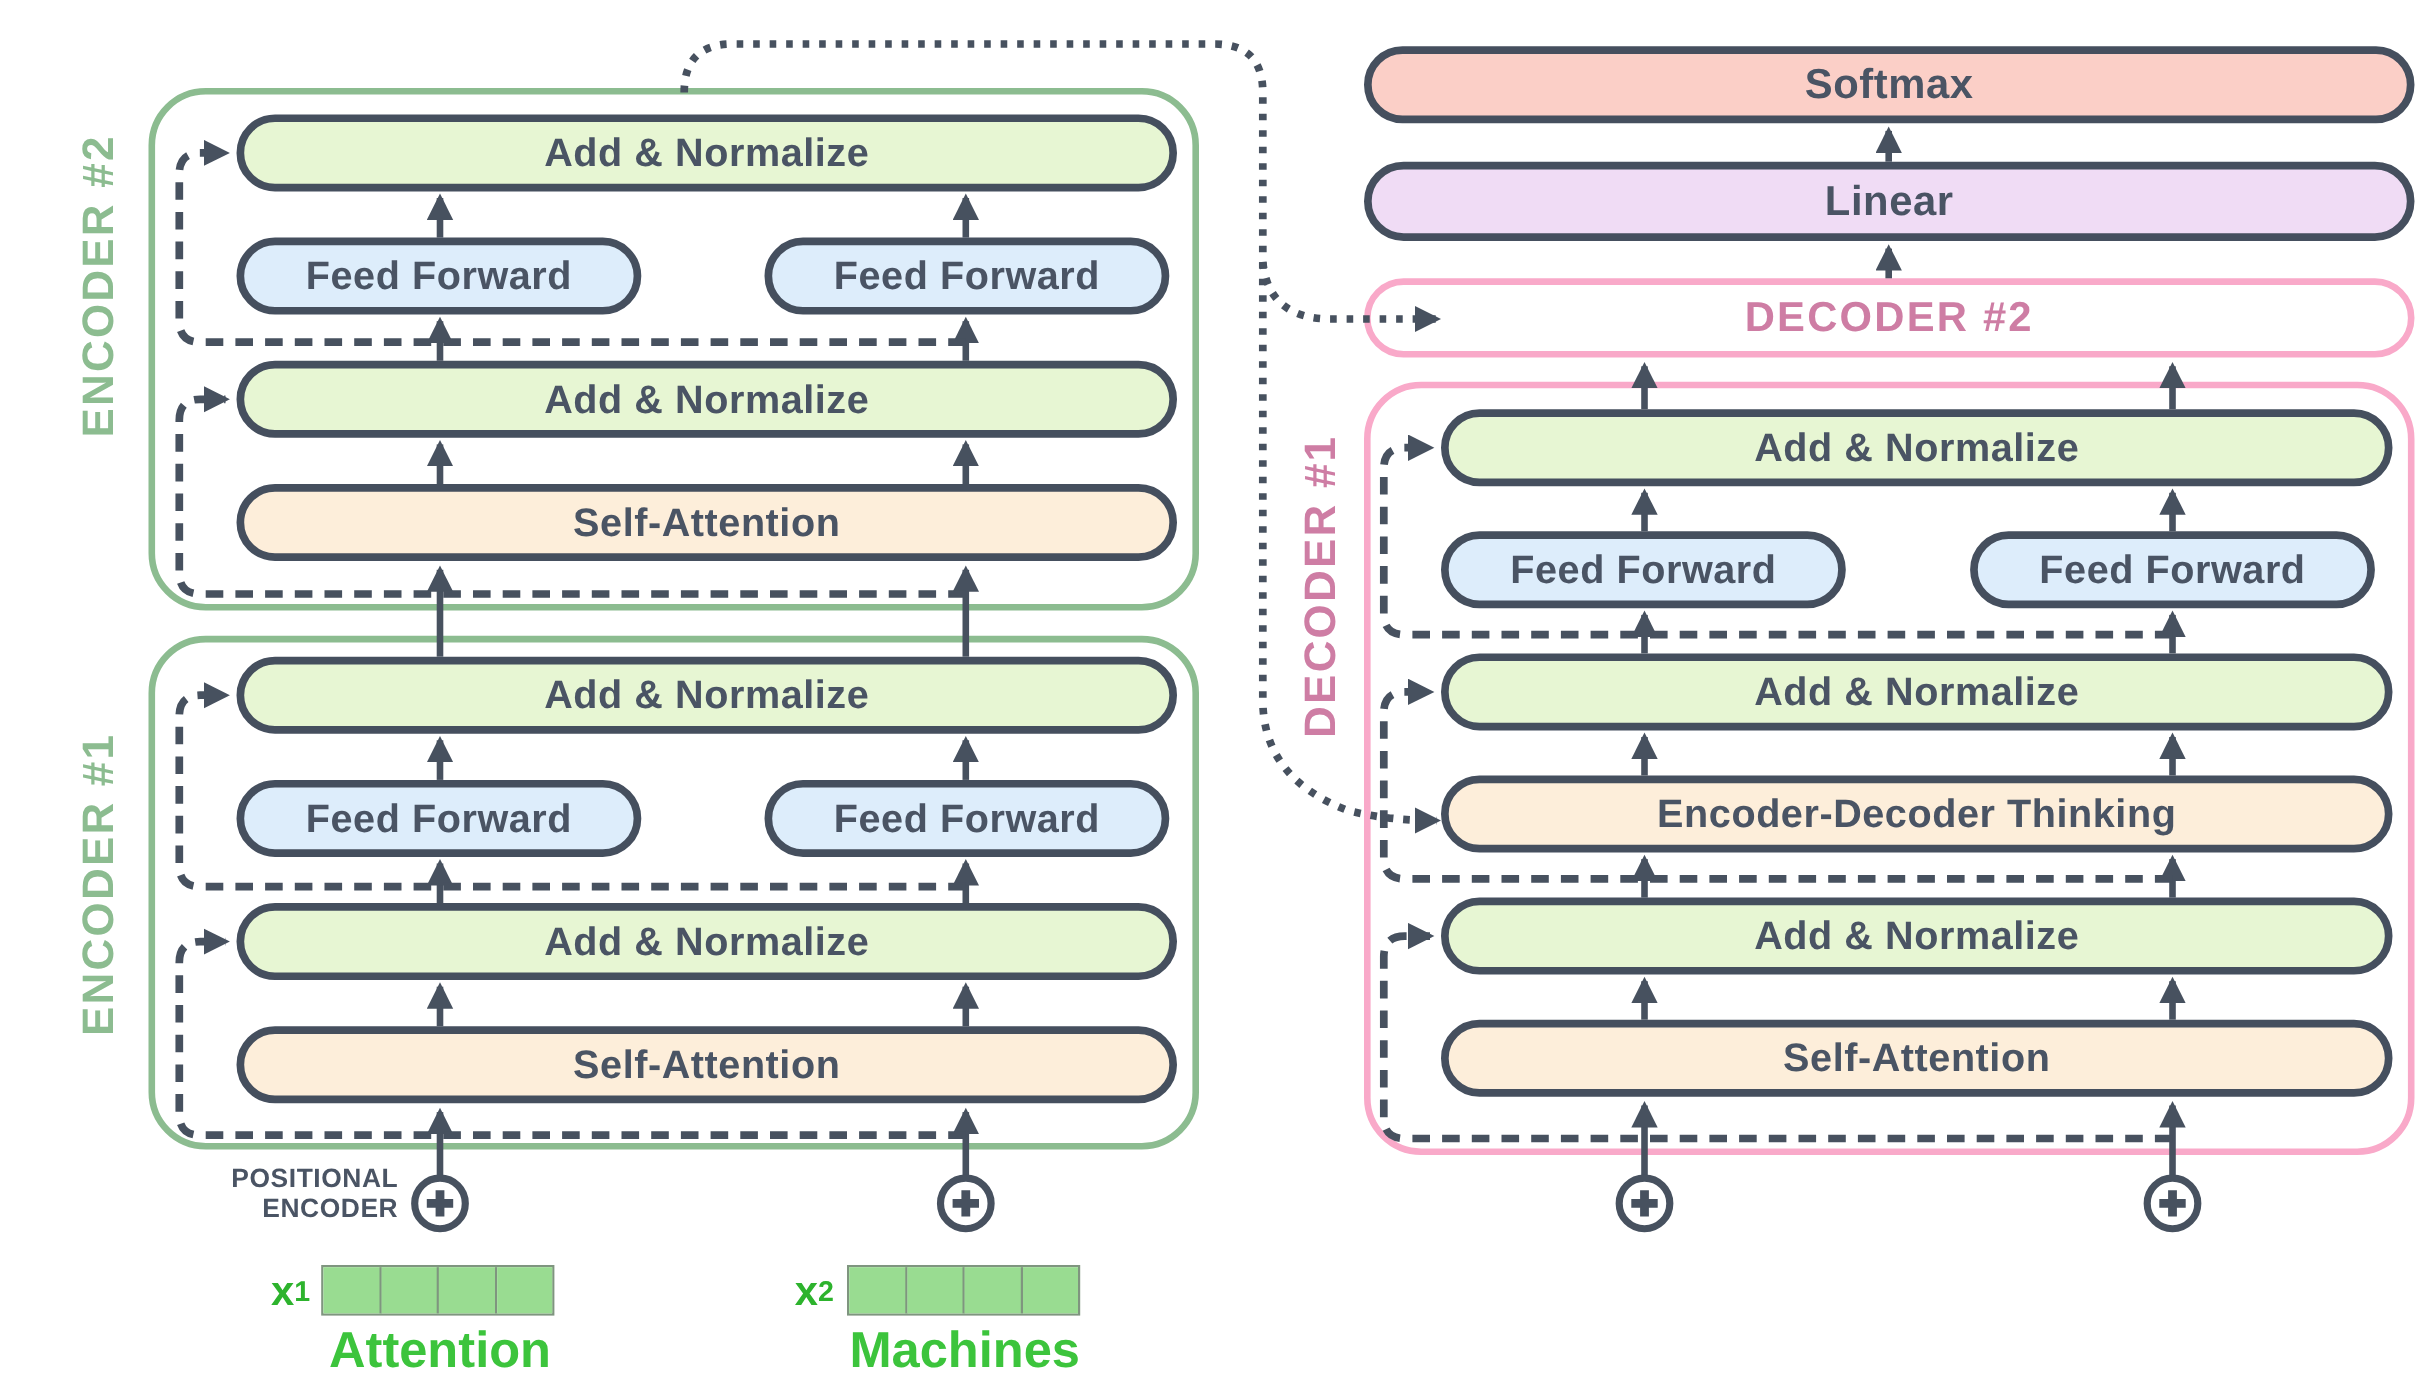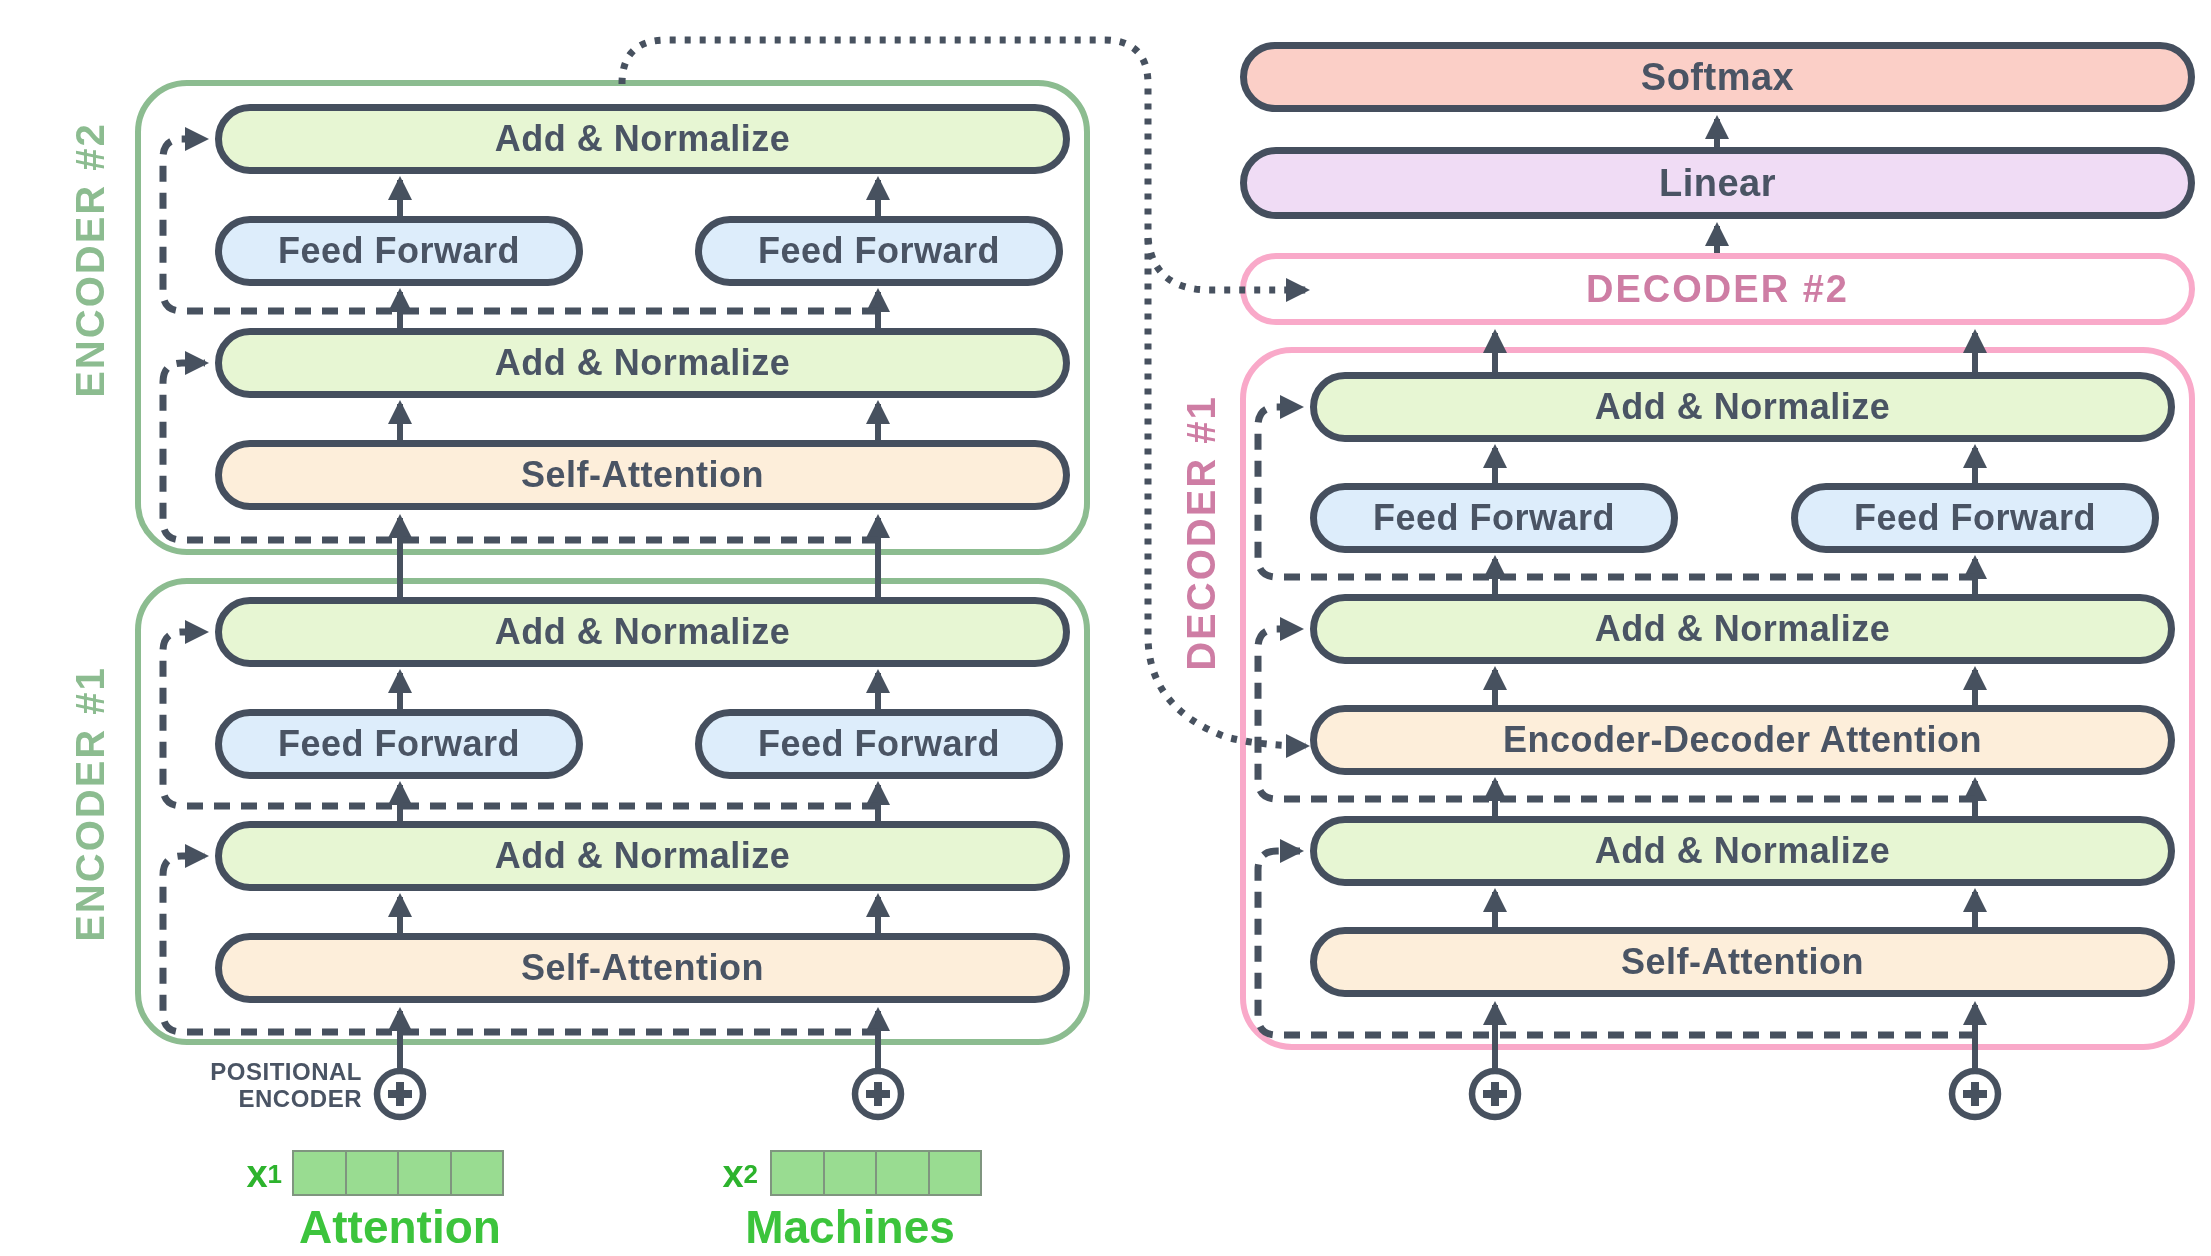--- a/index.html
+++ b/index.html
@@ -98,21 +98,21 @@
   <div class="dec2box"></div>
   <div class="dec2label">DECODER #2</div>
 
   <div class="outer pinkbox" style="left:1240px;top:347px;width:955px;height:703px;"></div>
   <div class="stacklabel rose" style="left:1031px;top:508px;">DECODER #1</div>
 
   <div class="pill fill-green" style="left:1310px;top:372px;width:865px;">Add &amp; Normalize</div>
   <div class="pill fill-blue" style="left:1310px;top:483px;width:368px;">Feed Forward</div>
   <div class="pill fill-blue" style="left:1791px;top:483px;width:368px;">Feed Forward</div>
   <div class="pill fill-green" style="left:1310px;top:594px;width:865px;">Add &amp; Normalize</div>
-  <div class="pill fill-orange" style="left:1310px;top:705px;width:865px;">Encoder-Decoder Attention</div>
+  <div class="pill fill-orange" style="left:1310px;top:705px;width:865px;">Encoder-Decoder Thinking</div>
   <div class="pill fill-green" style="left:1310px;top:816px;width:865px;">Add &amp; Normalize</div>
   <div class="pill fill-orange" style="left:1310px;top:927px;width:865px;">Self-Attention</div>
 
   <div class="posenc">
     <div>POSITIONAL</div>
     <div>ENCODER</div>
   </div>
 
   <div class="xlabel" style="left:190px;">
     <span>x</span>
@@ -129,21 +129,21 @@
   <div class="xlabel" style="left:666px;">
     <span>x</span>
       <sub>2</sub>
   </div>
   <div class="vec" style="left:770px;">
     <span></span>
       <span></span>
       <span></span>
       <span></span>
   </div>
-  <div class="word" style="left:740px;">Machines</div>
+  <div class="word" style="left:767px;">Machines</div>
 
   <svg class="wires" width="2211" height="1256" viewBox="0 0 2211 1256">
     <defs>
       <marker id="ah" markerUnits="userSpaceOnUse" markerWidth="30" markerHeight="28" refX="20" refY="12" orient="auto">
         <path d="M0,0 L24,12 L0,24 Z" fill="#47515f"></path>
       </marker>
     </defs>
 
     <g stroke="#47515f" stroke-width="6">
       <line x1="400" y1="216" x2="400" y2="180" marker-end="url(#ah)"></line>

